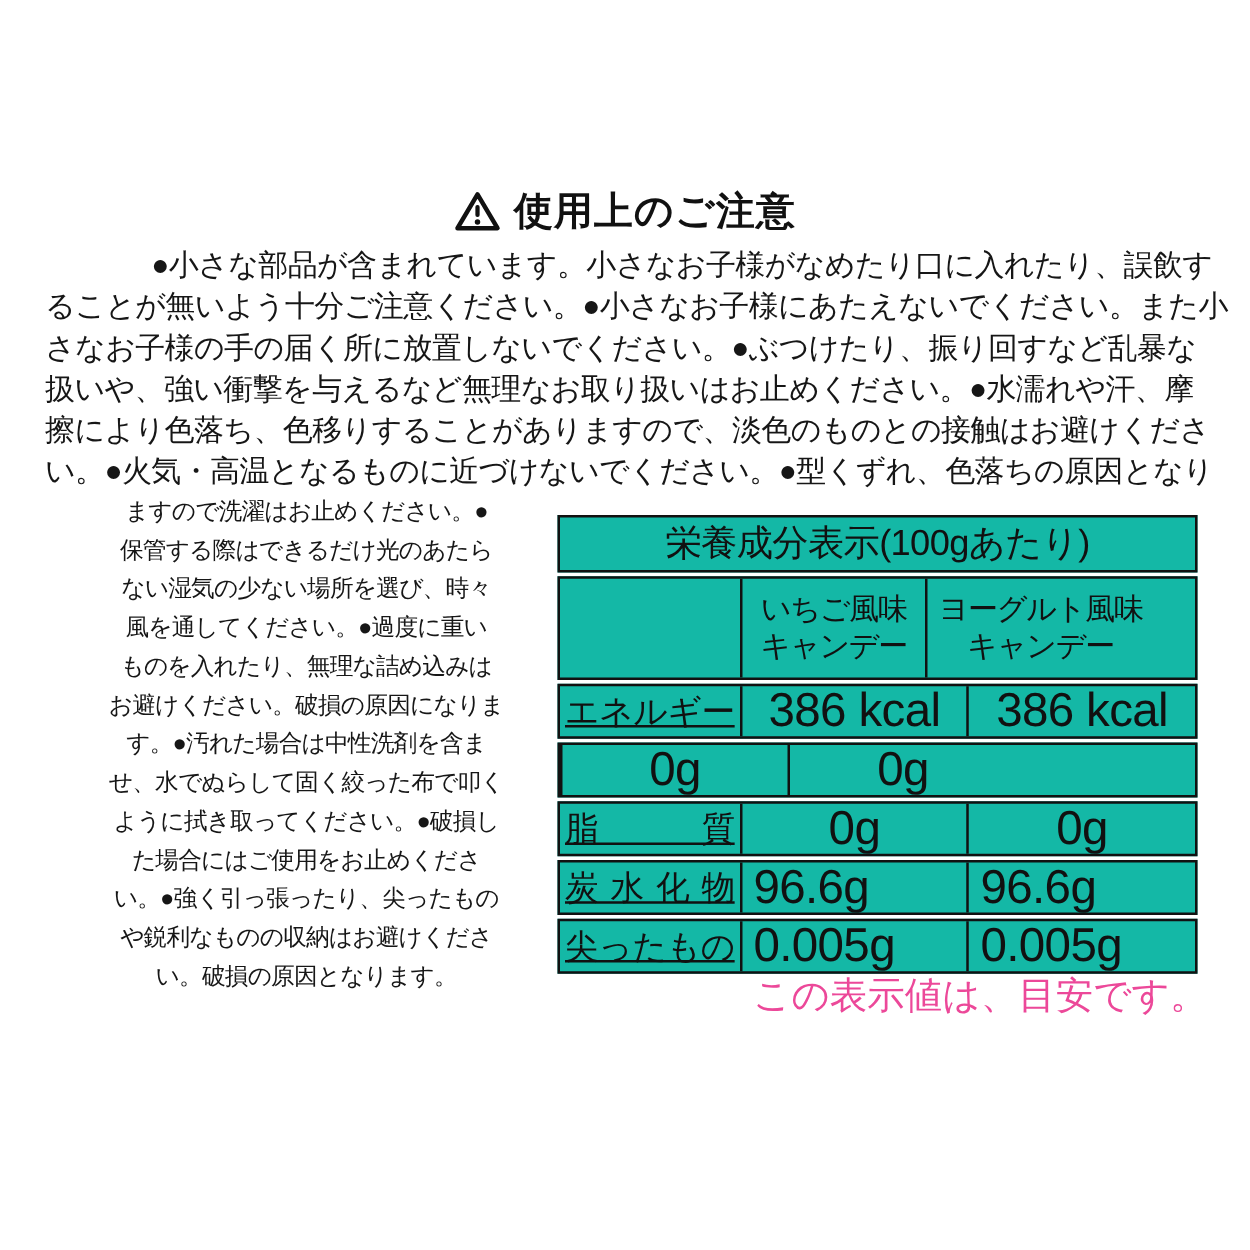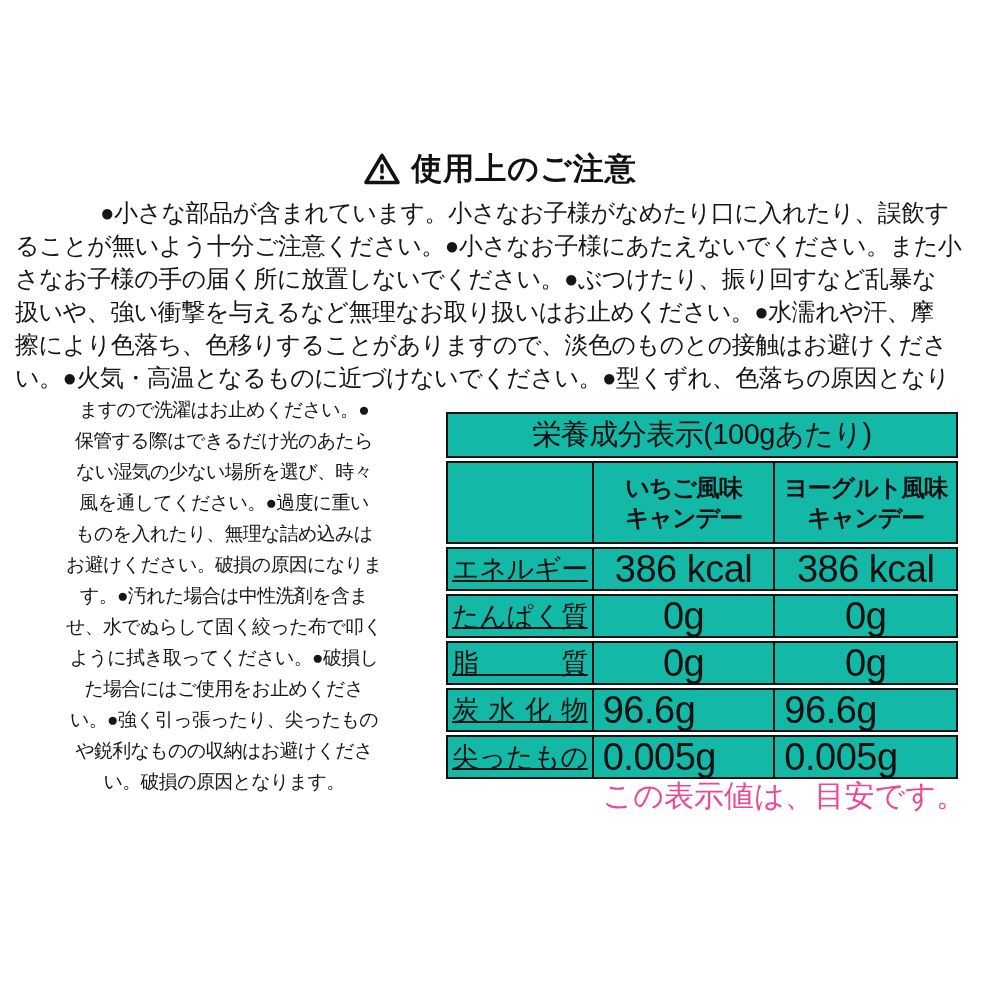--- a/index.html
+++ b/index.html
@@ -8,21 +8,21 @@
     font-family:"Liberation Sans","DejaVu Sans",sans-serif;color:#111;
     overflow:hidden;
   }
   .doc-title{
     position:absolute;left:0;top:148px;width:100%;
     display:flex;justify-content:center;align-items:center;gap:10px;
     font-size:31px;font-weight:700;letter-spacing:1px;
   }
   .warn-icon{flex:0 0 auto;display:block;}
   .para{
-    position:absolute;left:15px;white-space:pre;letter-spacing:-0.5px;
+    position:absolute;left:36px;white-space:pre;letter-spacing:-0.5px;
     color:#161616;
   }
   .para-full{top:196px;width:944px;font-size:24px;line-height:33px;text-indent:85px;}
   .para-left{top:394px;width:418px;font-size:19px;line-height:31px;letter-spacing:-0.7px;text-align:center;}
   .ntable{position:absolute;left:446px;top:412px;width:512px;}
   .nrow{
     display:flex;align-items:stretch;border:2.5px solid #111;
     margin-top:3px;box-sizing:border-box;background:#14b8a6;
   }
   .nrow.first{margin-top:0;}
@@ -31,24 +31,23 @@
   .row-head{height:83px;}
   .row-data{height:44px;}
   .cell{box-sizing:border-box;display:flex;align-items:center;}
   .c-label{width:144px;padding:0 4px;font-size:27px;letter-spacing:-0.5px;text-decoration:underline;}
   .jlabel{display:block;width:100%;text-align:justify;text-align-last:justify;}
   .c-val{width:182px;border-left:2.5px solid #111;justify-content:center;
     font-size:38px;letter-spacing:-0.5px;}
   .c-val:last-child{width:183px;}
   .c-val.vleft{justify-content:flex-start;padding-left:9px;text-align:right;}
   .c-headval{
-    width:182px;border-left:2.5px solid #111;justify-content:center;
+    width:148px;border-left:2.5px solid #111;justify-content:center;
     font-size:24px;line-height:1.25;white-space:pre;text-align:center;
     letter-spacing:-1px;
-    font-weight:bold;
   }
   .c-headval:last-child{width:183px;}
   .footnote{
     position:absolute;right:34px;top:776px;font-size:30px;letter-spacing:0px;
     color:#ec4899;
   }
 </style>
 </head>
 <body>
 
@@ -100,23 +99,20 @@
 
     <div class="nrow row-data">
       <div class="cell c-label">
         <span class="jlabel">エネルギー</span>
       </div>
       <div class="cell c-val">386 kcal</div>
       <div class="cell c-val">386 kcal</div>
     </div>
 
     <div class="nrow row-data">
-      <div class="cell c-label">
-        <span class="jlabel">たんぱく質</span>
-      </div>
       <div class="cell c-val">0g</div>
       <div class="cell c-val">0g</div>
     </div>
 
     <div class="nrow row-data">
       <div class="cell c-label">
         <span class="jlabel">脂質</span>
       </div>
       <div class="cell c-val">0g</div>
       <div class="cell c-val">0g</div>

